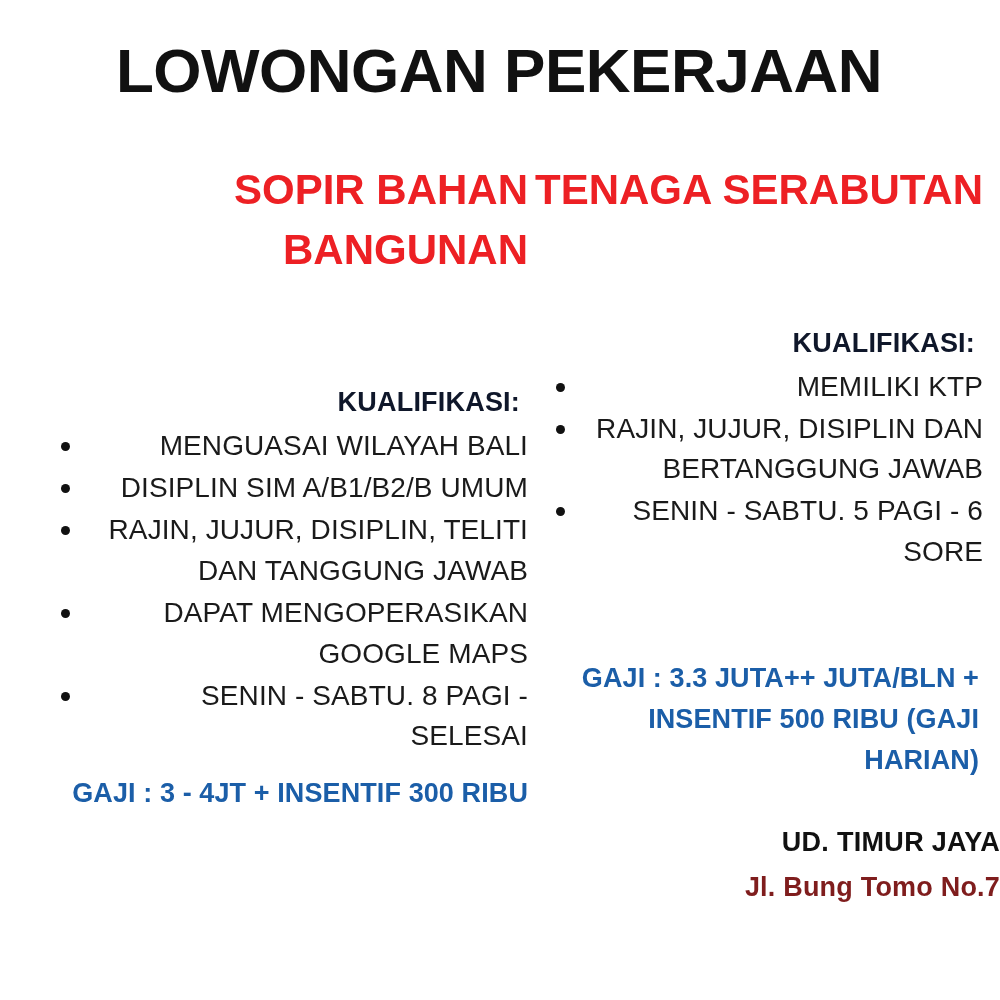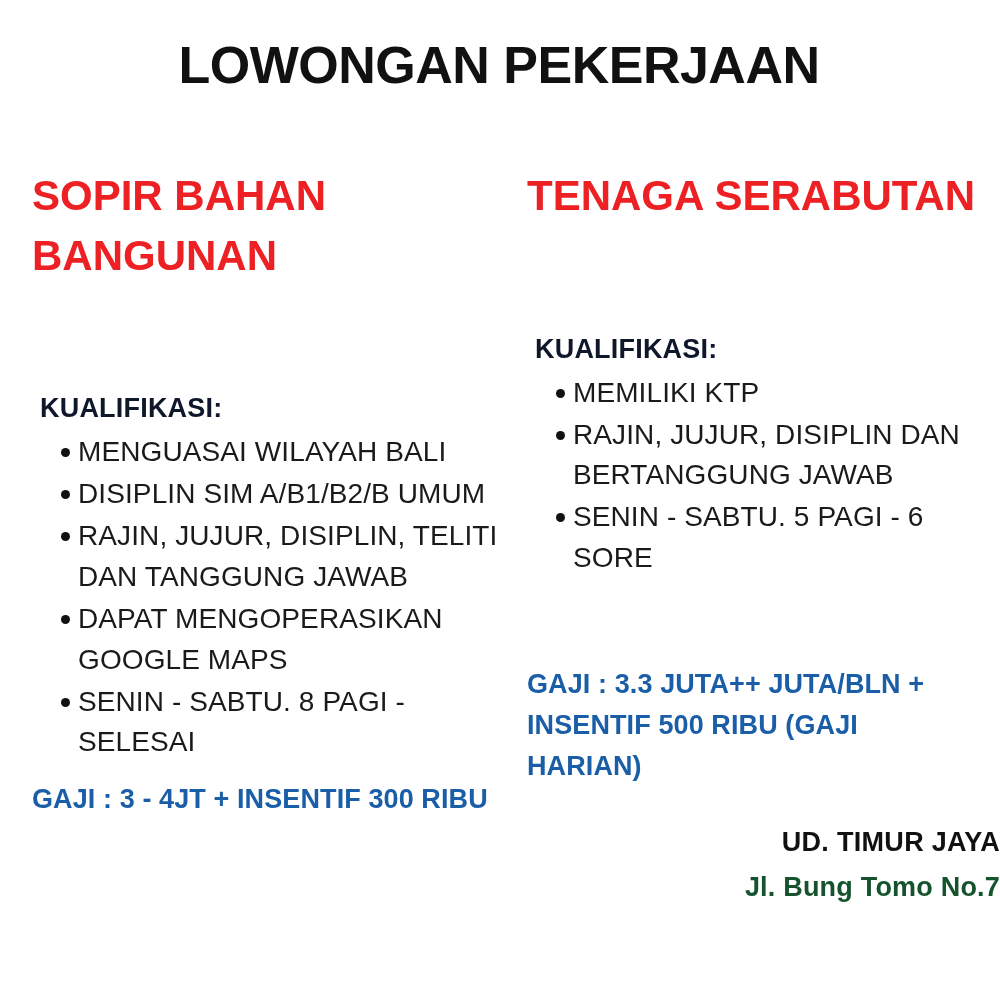--- a/index.html
+++ b/index.html
@@ -19,39 +19,40 @@
     overflow: hidden;
   }
 
   
   .poster-title {
     position: absolute;
     left: 0;
     top: 38px;
     width: 998px;
     text-align: center;
-    font-size: 52px;
+    font-size: 62px;
     font-weight: 900;
     letter-spacing: -0.5px;
     color: #111111;
     line-height: 1.05;
     white-space: nowrap;
   }
 
   
   .columns {
     position: absolute;
     left: 0;
     top: 158px;
     width: 1000px;
     height: 640px;
   }
   .col {
     position: absolute;
-    top: 8px;
+    top: 2px;
+    text-align: right;
   }
   .col-left  { left: 32px;  width: 496px; }
   .col-right { left: 527px; width: 456px; }
 
   .job-title {
     color: #ED2024;
     font-size: 42px;
     font-weight: 700;
     line-height: 1.42;
     letter-spacing: 0px;
@@ -115,21 +116,21 @@
   .footer-company {
     font-size: 27px;
     font-weight: 800;
     color: #111111;
     letter-spacing: 0.3px;
     line-height: 1.5;
   }
   .footer-address {
     font-size: 27px;
     font-weight: 800;
-    color: #14532d;
+    color: #7f1d1d;
     letter-spacing: 0.2px;
     line-height: 1.5;
     margin-top: 4px;
     padding-left: 8px;
   }
 </style>
 </head>
 <body>
 
 <div id="poster">

